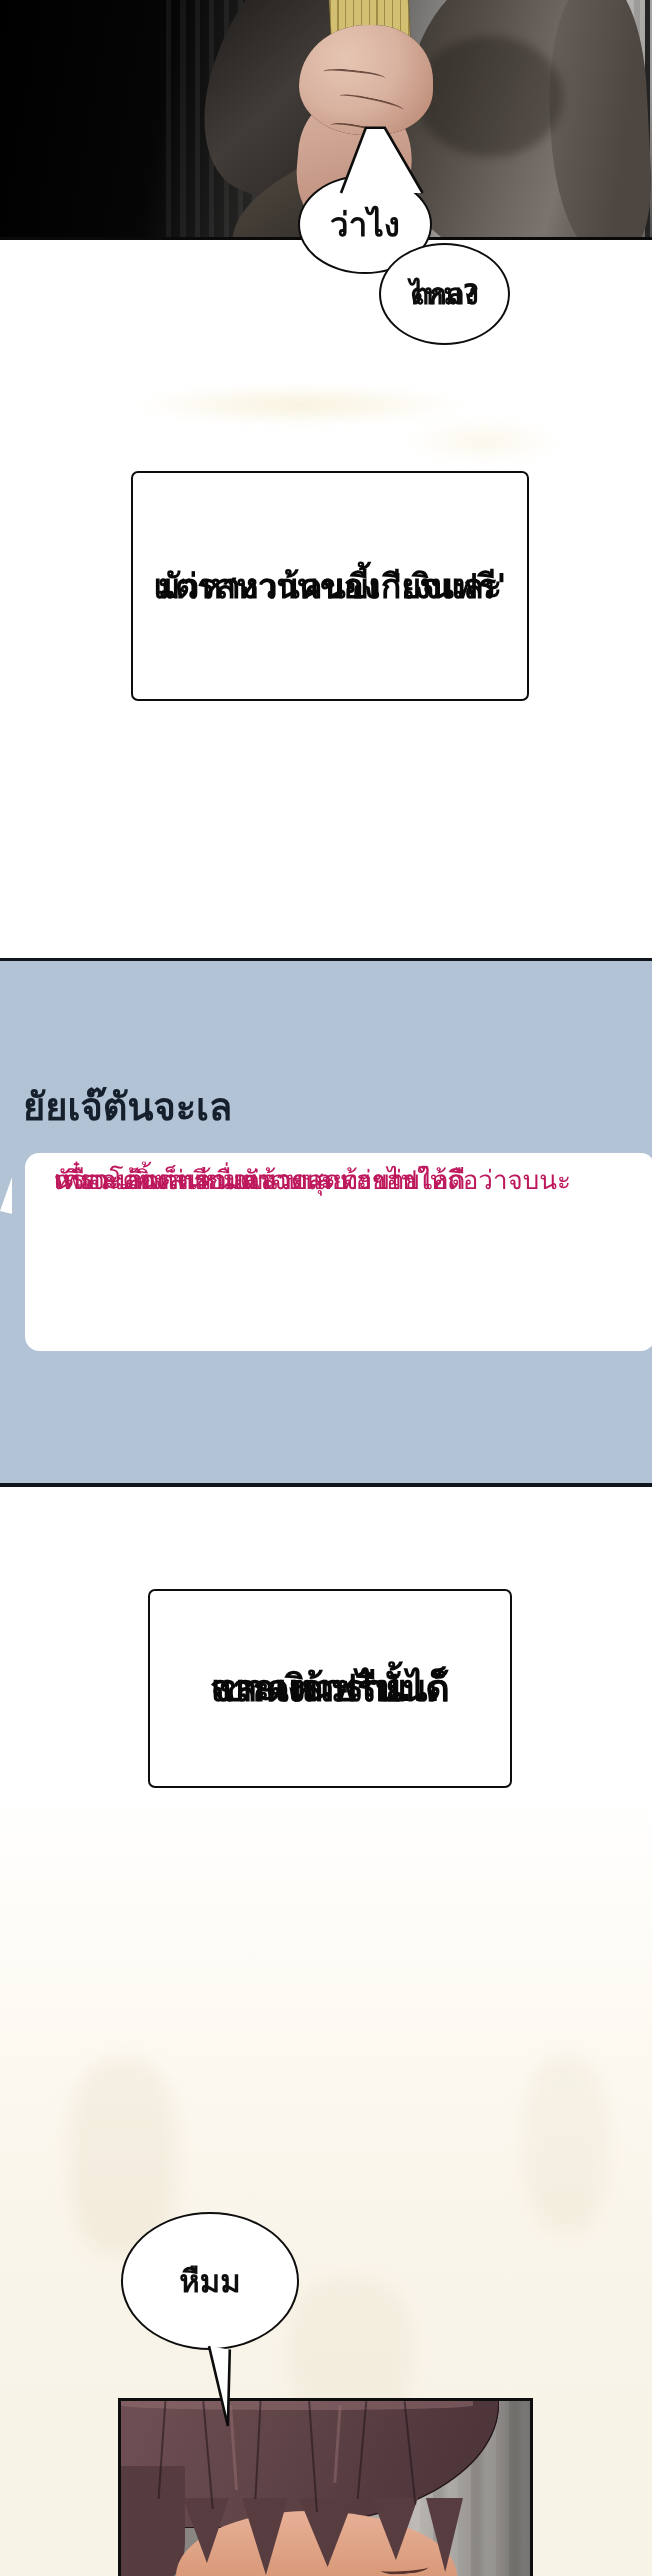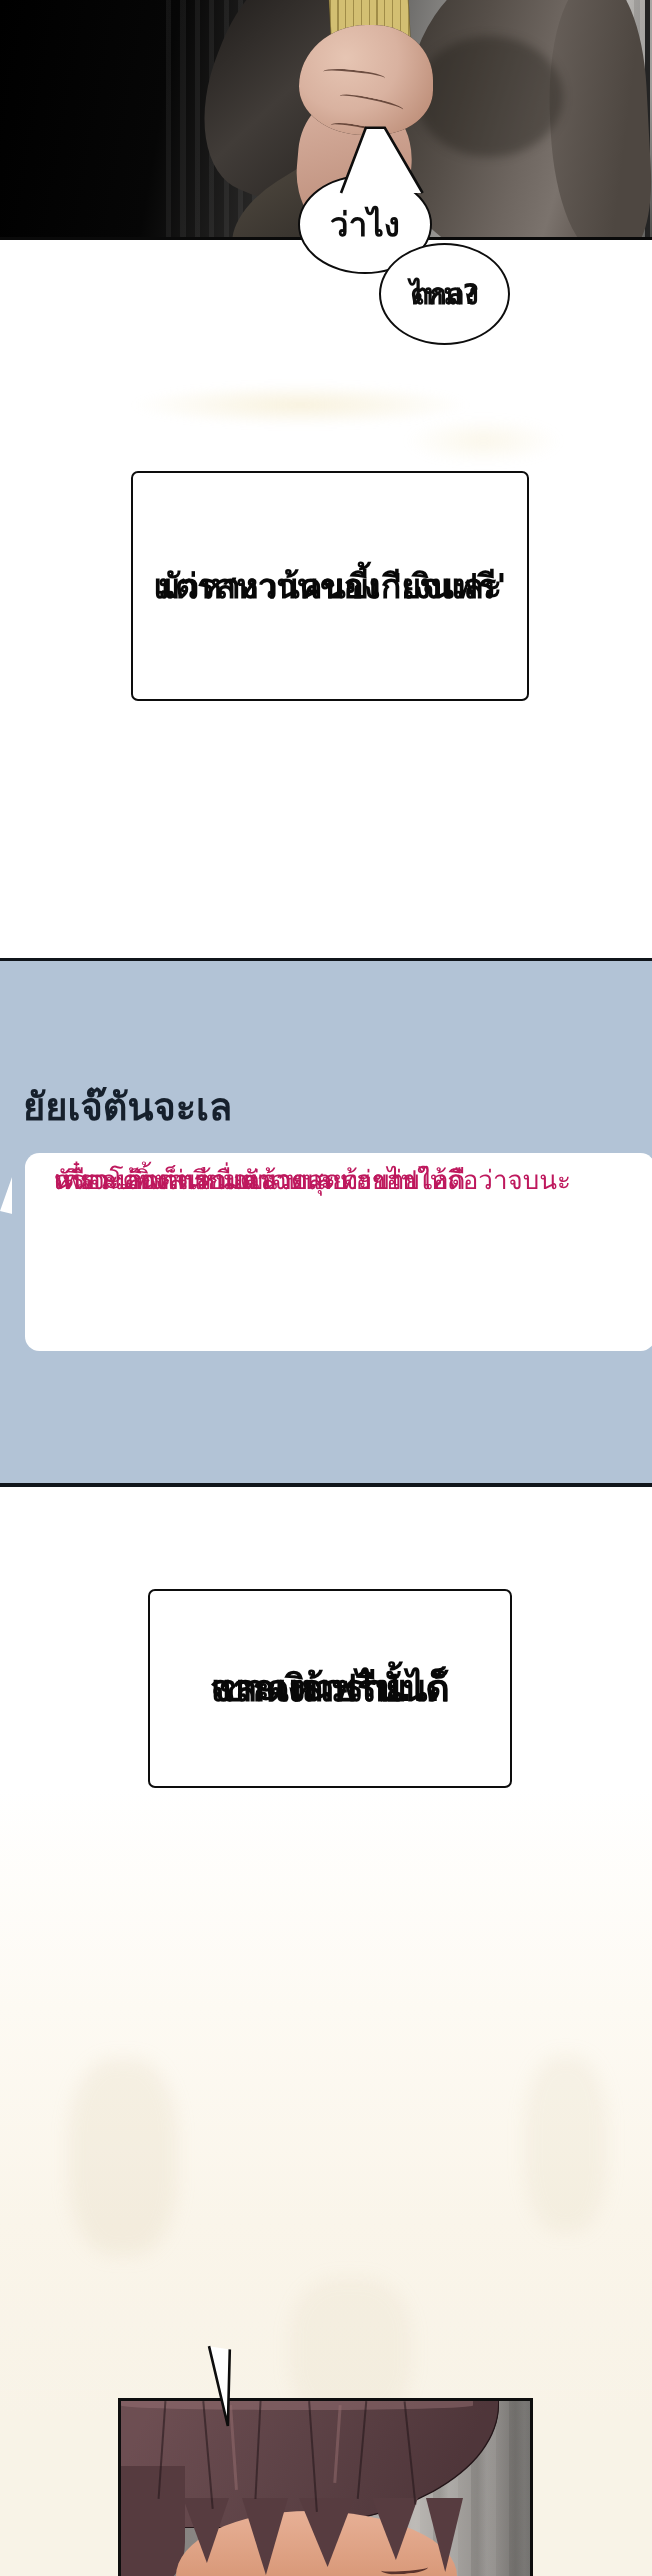--- a/index.html
+++ b/index.html
@@ -196,19 +196,22 @@
     <div class="strand st2"></div>
     <div class="strand st3"></div>
     <div class="strand st4"></div>
     <div class="strand st5"></div>
     <div class="strand st6"></div>
     <div class="strand-hi sh1"></div>
     <div class="strand-hi sh2"></div>
     <div class="eyebrow"></div>
   </div>
 
+  <div class="bubble bubble3">
+    <span>หืมม</span>
+  </div>
   <svg class="tail3" viewBox="0 0 80 145" width="52" height="95">
     <polygon points="20,15 52,20 49,138" fill="#ffffff"></polygon>
     <path d="M20,15 L49,138 L52,20" fill="none" stroke="#0d0d0d" stroke-width="4"></path>
   </svg>
 
 </div>
 
 
 </body></html>

